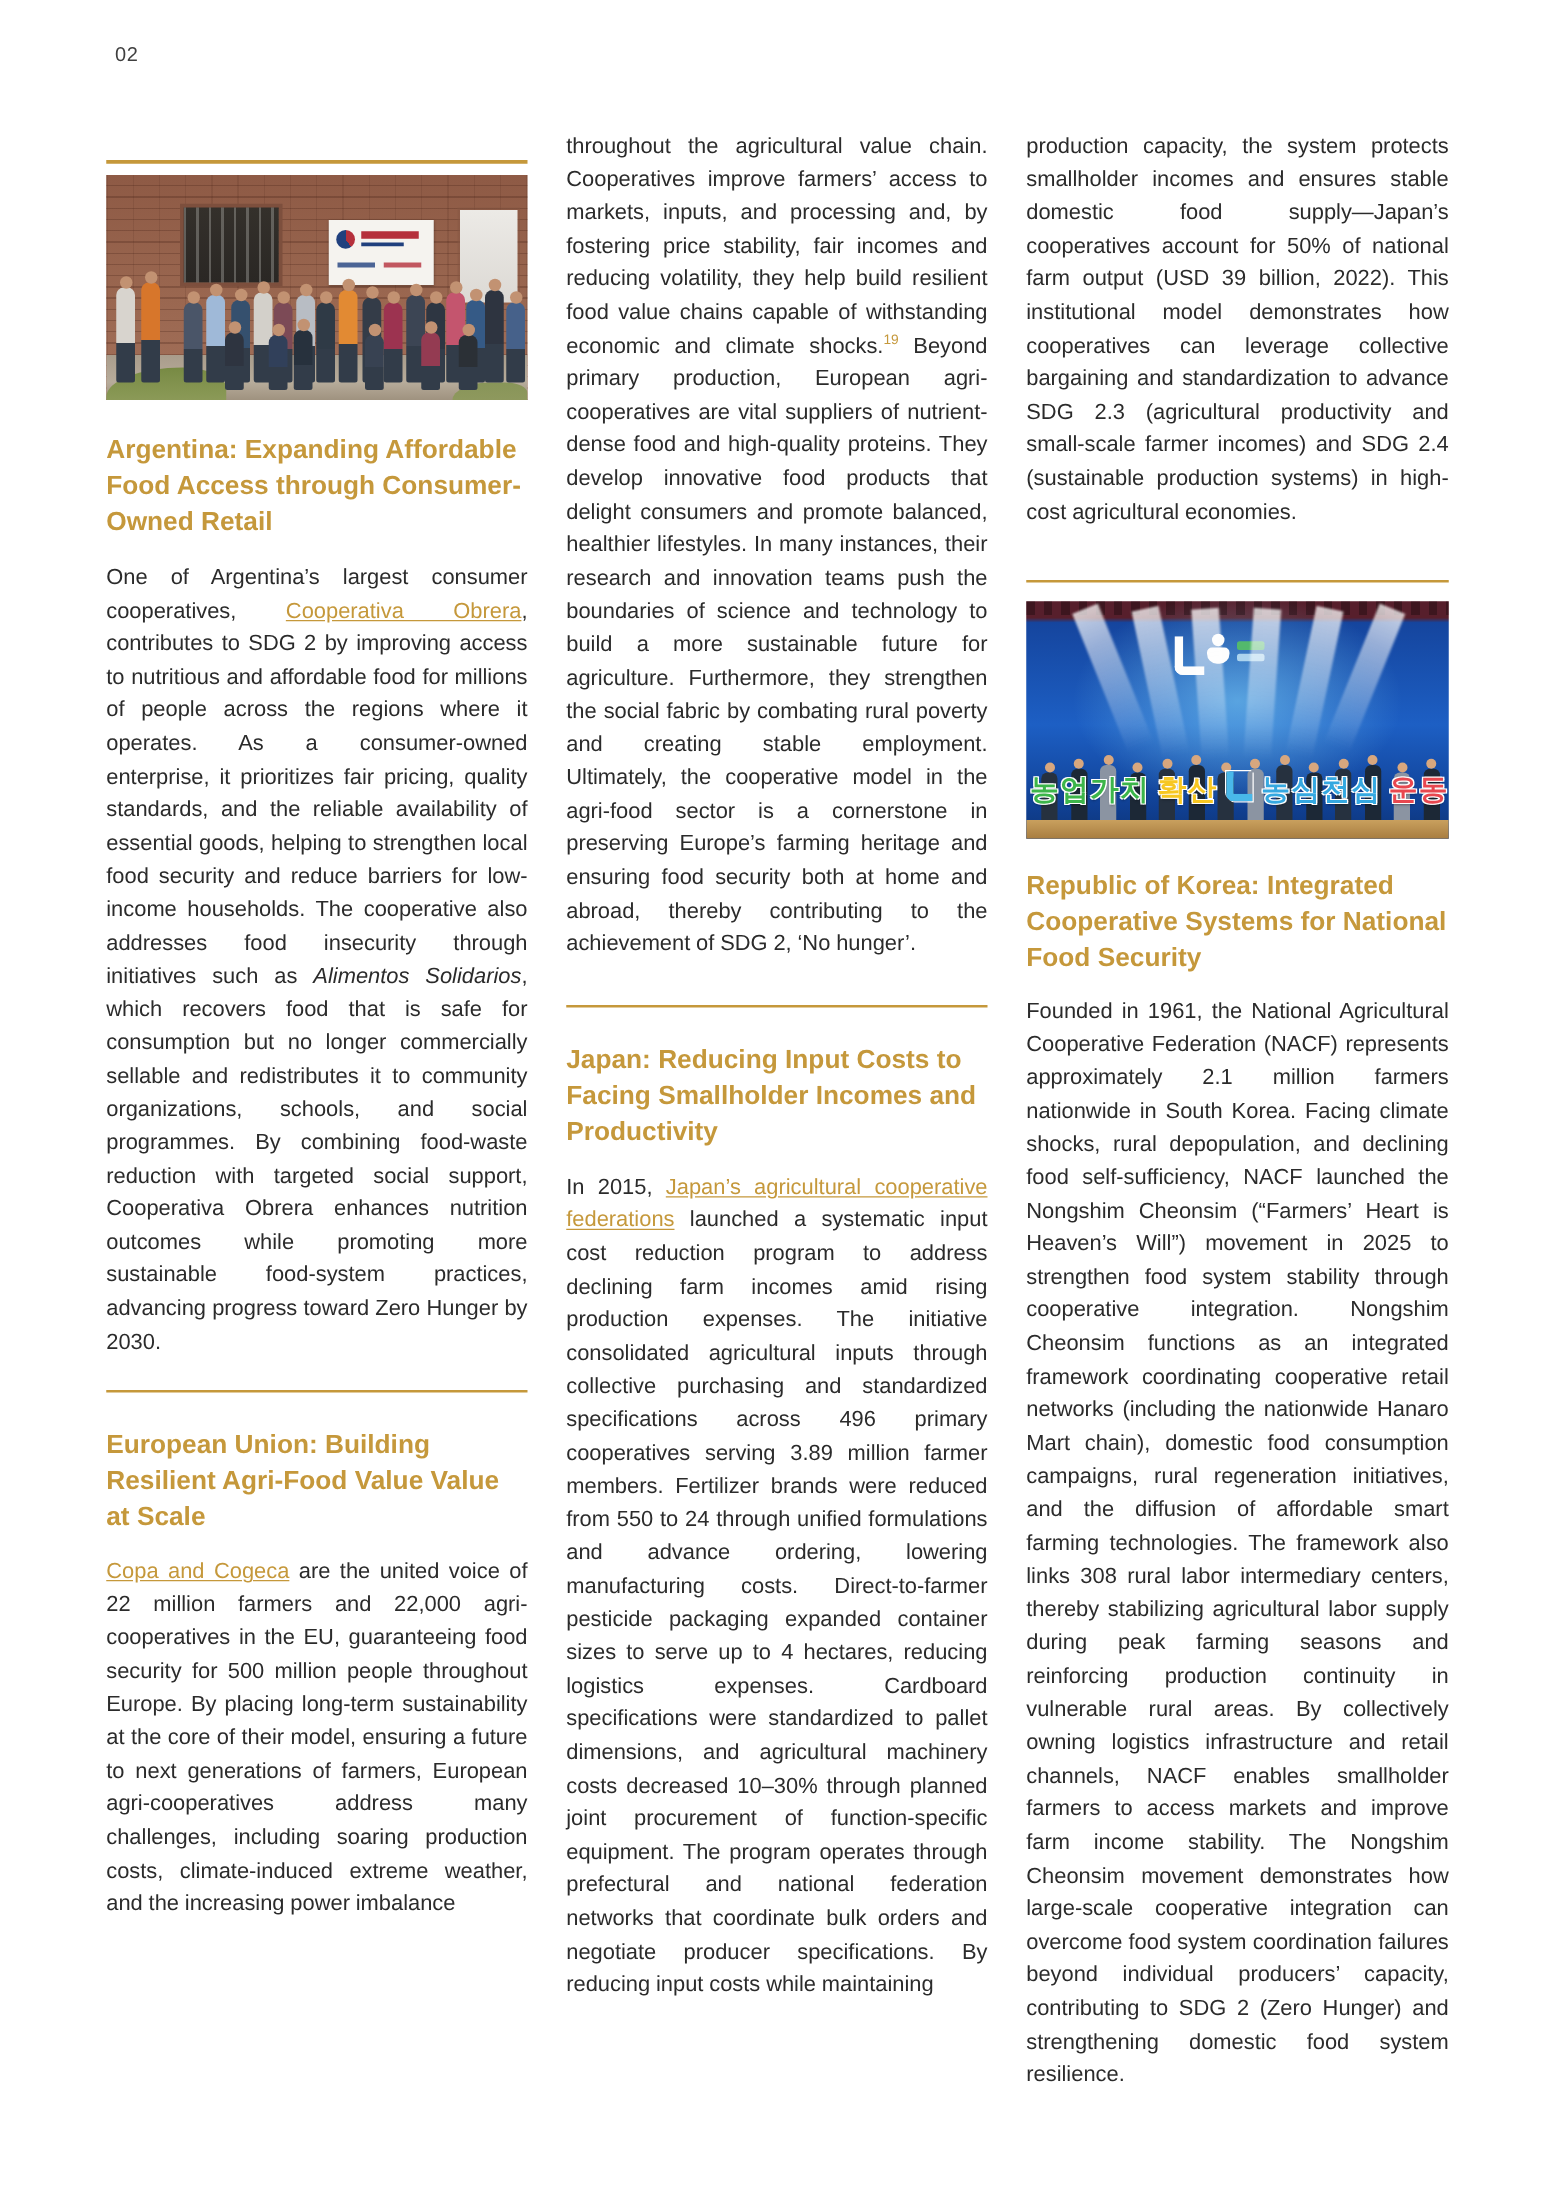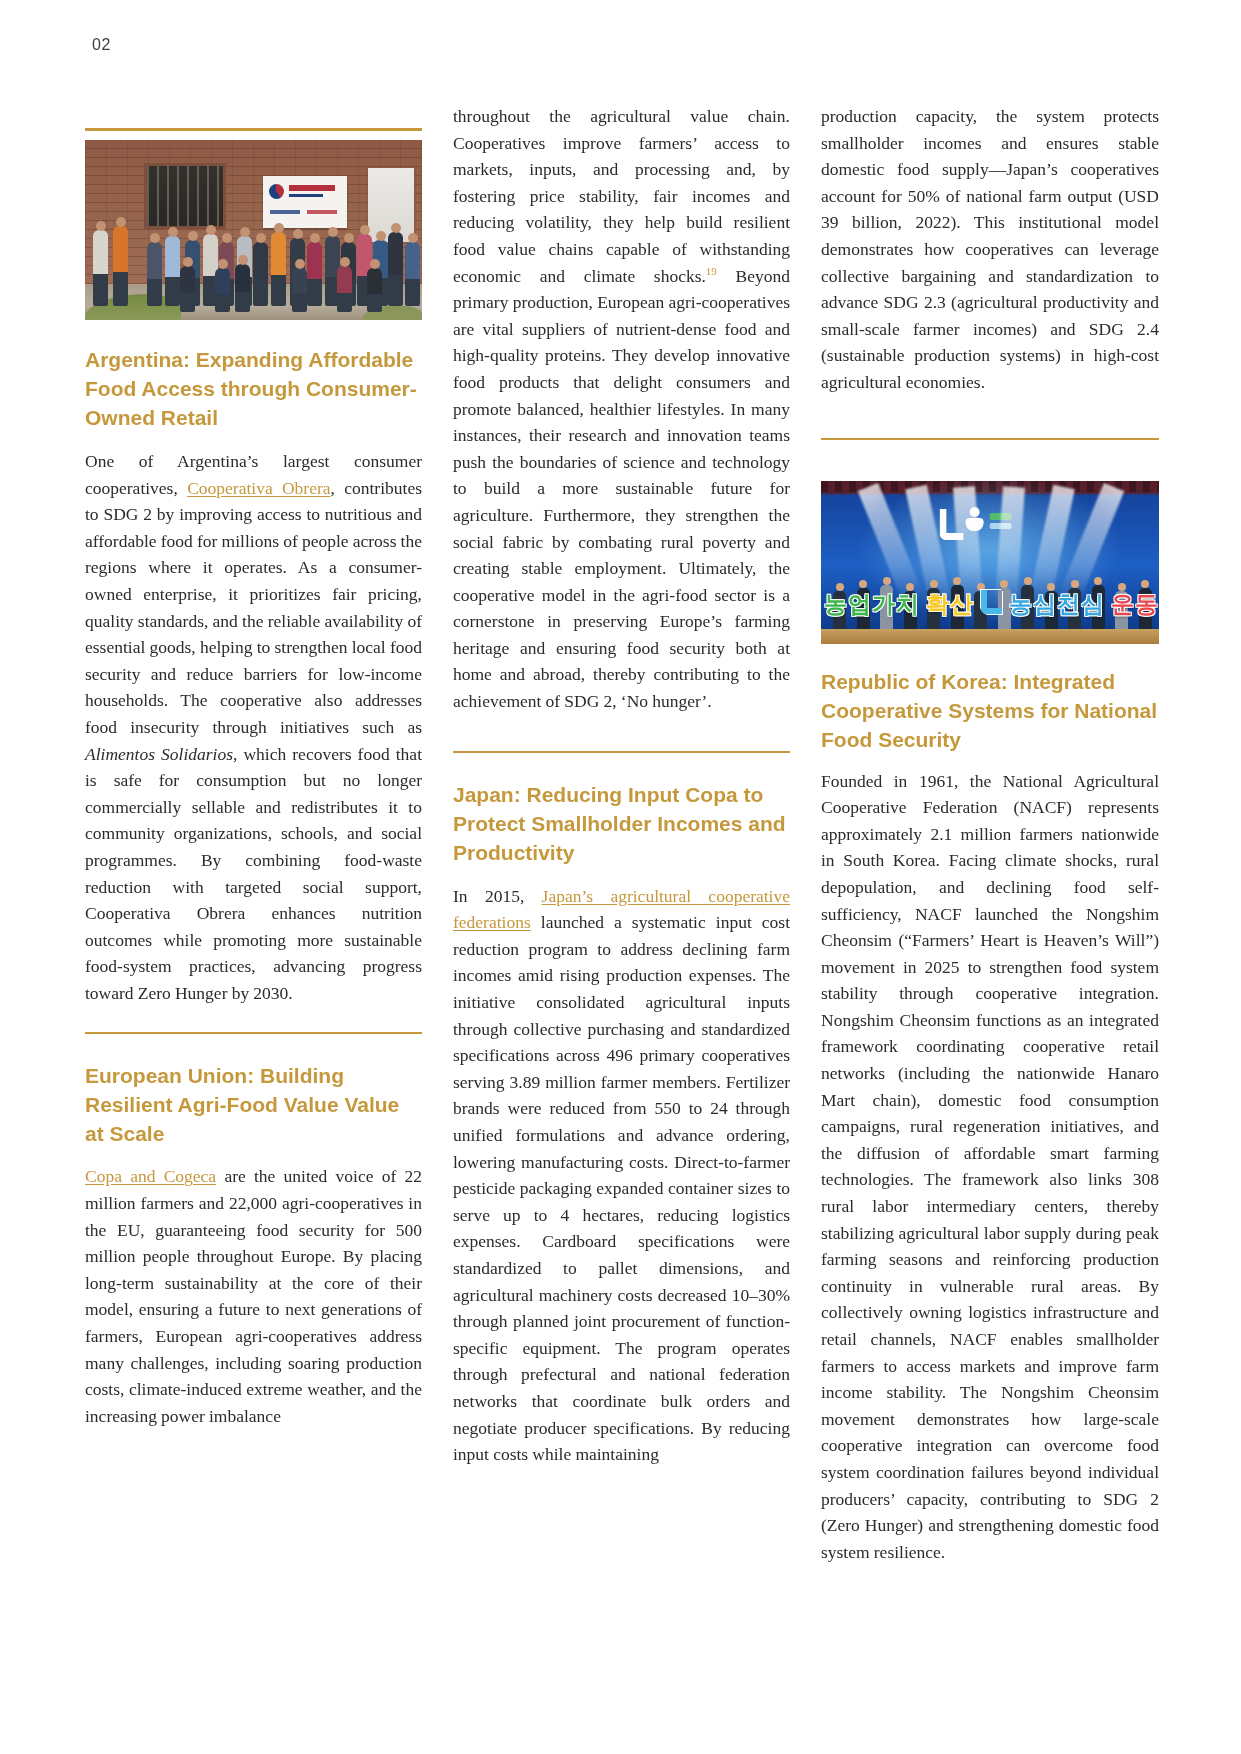--- a/index.html
+++ b/index.html
@@ -4,21 +4,21 @@
 <style>
   html,body{margin:0;padding:0;background:#ffffff;}
   body{width:1241px;height:1754px;position:relative;font-family:"Liberation Sans",sans-serif;overflow:hidden;}
   .pagenum{position:absolute;left:92px;top:36px;font-size:16px;color:#3f3f3f;letter-spacing:.5px;}
   .cols{position:absolute;left:85px;top:0;width:1074px;display:flex;gap:31px;}
   .col{width:337px;flex:0 0 337px;}
   .rule{height:2px;background:#C5983B;}
   .rule.thick{height:3px;}
   .title{color:#C5983B;font-weight:bold;font-size:28px;line-height:33px;letter-spacing:.4px;margin:9px 0 0 0;}
   h2{color:#C5983B;font-size:21px;line-height:29px;font-weight:bold;margin:0;}
-  p.body{font-size:17.5px;line-height:26.6px;color:#2b2b2b;text-align:justify;margin:0;word-spacing:-.2px;font-family:Liberation Serif, serif;}
+  p.body{font-size:17.5px;line-height:26.6px;color:#2b2b2b;text-align:justify;margin:0;word-spacing:-.2px;}
   a.link{color:#C5983B;text-decoration:underline;text-underline-offset:2px;cursor:pointer;}
   sup.fn{color:#C5983B;font-size:11px;line-height:0;}
   i.em{font-style:italic;}
 
   
   .photo{position:relative;overflow:hidden;}
   .arg{height:180px;margin-top:9px;background:
     repeating-linear-gradient(0deg, rgba(60,25,15,.25) 0 1px, transparent 1px 9px),
     repeating-linear-gradient(90deg, rgba(60,25,15,.12) 0 1px, transparent 1px 21px),
     linear-gradient(180deg,#8e5a45 0%,#9a6750 55%,#a3705a 100%);}
@@ -39,21 +39,21 @@
   .arg-sign .l2{position:absolute;left:26px;top:18px;width:34px;height:3px;background:#20407e;}
   .arg-sign .l3{position:absolute;left:7px;top:34px;width:30px;height:4px;background:#20407e;opacity:.8;}
   .arg-sign .l4{position:absolute;left:44px;top:34px;width:30px;height:4px;background:#b5303c;opacity:.8;}
   .arg-door{position:absolute;right:8px;top:28px;width:46px;height:74px;background:linear-gradient(180deg,#eceae6,#dcd9d4);box-shadow:0 0 0 2px #84564377;}
   .arg-people{position:absolute;bottom:0;left:0;width:100%;height:110px;}
   .ap{position:absolute;bottom:14px;width:15px;border-radius:6px 6px 2px 2px;
     background:linear-gradient(var(--c) 0 58%, #323c49 58%);}
   .ap::before{content:"";position:absolute;top:-9px;left:2.5px;width:10px;height:10px;border-radius:50%;background:#c29272;}
 
   
-  .kor{height:163px;margin-top:41px;background:
+  .kor{height:190px;margin-top:15px;background:
     radial-gradient(ellipse at 50% 42%, rgba(140,225,255,.55) 0%, rgba(140,225,255,0) 55%),
     linear-gradient(180deg,#571f2c 0%,#571f2c 7%,#15459e 9%,#1d5fc4 52%,#104094 86%,#0d3577 100%);}
   .ktop{position:absolute;top:0;left:0;width:100%;height:11px;
     background:repeating-linear-gradient(90deg, rgba(0,0,0,.3) 0 7px, transparent 7px 14px);}
   .kfloor{position:absolute;bottom:0;left:0;width:100%;height:15px;
     background:linear-gradient(180deg,#c9a05e,#a87d40);}
   .beam{position:absolute;top:6px;width:22px;height:120px;transform-origin:top center;
     background:linear-gradient(180deg,rgba(255,255,255,.75),rgba(255,255,255,0));filter:blur(1px);}
   .kp{position:absolute;bottom:13px;width:13px;border-radius:5px 5px 2px 2px;
     background:linear-gradient(var(--c) 0 100%);}
@@ -127,21 +127,21 @@
 
     <div class="rule" style="margin-top:26px;"></div>
     <h2 style="margin-top:27px;">European Union: Building Resilient Agri-Food Value Value at Scale</h2>
     <p class="body" style="margin-top:15px;"><a class="link">Copa and Cogeca</a><span> are the united voice of 22 million farmers and 22,000 agri-cooperatives in the EU, guaranteeing food security for 500 million people throughout Europe. By placing long-term sustainability at the core of their model, ensuring a future to next generations of farmers, European agri-cooperatives address many challenges, including soaring production costs, climate-induced extreme weather, and the increasing power imbalance</span></p>
   </div>
 
   <div class="col">
     <p class="body" style="margin-top:103px;"><span>throughout the agricultural value chain. Cooperatives improve farmers’ access to markets, inputs, and processing and, by fostering price stability, fair incomes and reducing volatility, they help build resilient food value chains capable of withstanding economic and climate shocks.</span><sup class="fn">19</sup><span> Beyond primary production, European agri-cooperatives are vital suppliers of nutrient-dense food and high-quality proteins. They develop innovative food products that delight consumers and promote balanced, healthier lifestyles. In many instances, their research and innovation teams push the boundaries of science and technology to build a more sustainable future for agriculture. Furthermore, they strengthen the social fabric by combating rural poverty and creating stable employment. Ultimately, the cooperative model in the agri-food sector is a cornerstone in preserving Europe’s farming heritage and ensuring food security both at home and abroad, thereby contributing to the achievement of SDG 2, ‘No hunger’.</span></p>
 
     <div class="rule" style="margin-top:36px;"></div>
-    <h2 style="margin-top:27px;">Japan: Reducing Input Copa to Protect Smallholder Incomes and Productivity</h2>
+    <h2 style="margin-top:27px;">Japan: Reducing Input Costs to Facing Smallholder Incomes and Productivity</h2>
     <p class="body" style="margin-top:16px;"><span>In 2015, </span><a class="link">Japan’s agricultural cooperative federations</a><span> launched a systematic input cost reduction program to address declining farm incomes amid rising production expenses. The initiative consolidated agricultural inputs through collective purchasing and standardized specifications across 496 primary cooperatives serving 3.89 million farmer members. Fertilizer brands were reduced from 550 to 24 through unified formulations and advance ordering, lowering manufacturing costs. Direct-to-farmer pesticide packaging expanded container sizes to serve up to 4 hectares, reducing logistics expenses. Cardboard specifications were standardized to pallet dimensions, and agricultural machinery costs decreased 10–30% through planned joint procurement of function-specific equipment. The program operates through prefectural and national federation networks that coordinate bulk orders and negotiate producer specifications. By reducing input costs while maintaining</span></p>
   </div>
 
   <div class="col" style="flex-basis:338px;width:338px;">
     <p class="body" style="margin-top:103px;">production capacity, the system protects smallholder incomes and ensures stable domestic food supply—Japan’s cooperatives account for 50% of national farm output (USD 39 billion, 2022). This institutional model demonstrates how cooperatives can leverage collective bargaining and standardization to advance SDG 2.3 (agricultural productivity and small-scale farmer incomes) and SDG 2.4 (sustainable production systems) in high-cost agricultural economies.</p>
 
     <div class="rule" style="margin-top:42px;"></div>
 
     <div class="photo kor">
       <div class="ktop"></div>

